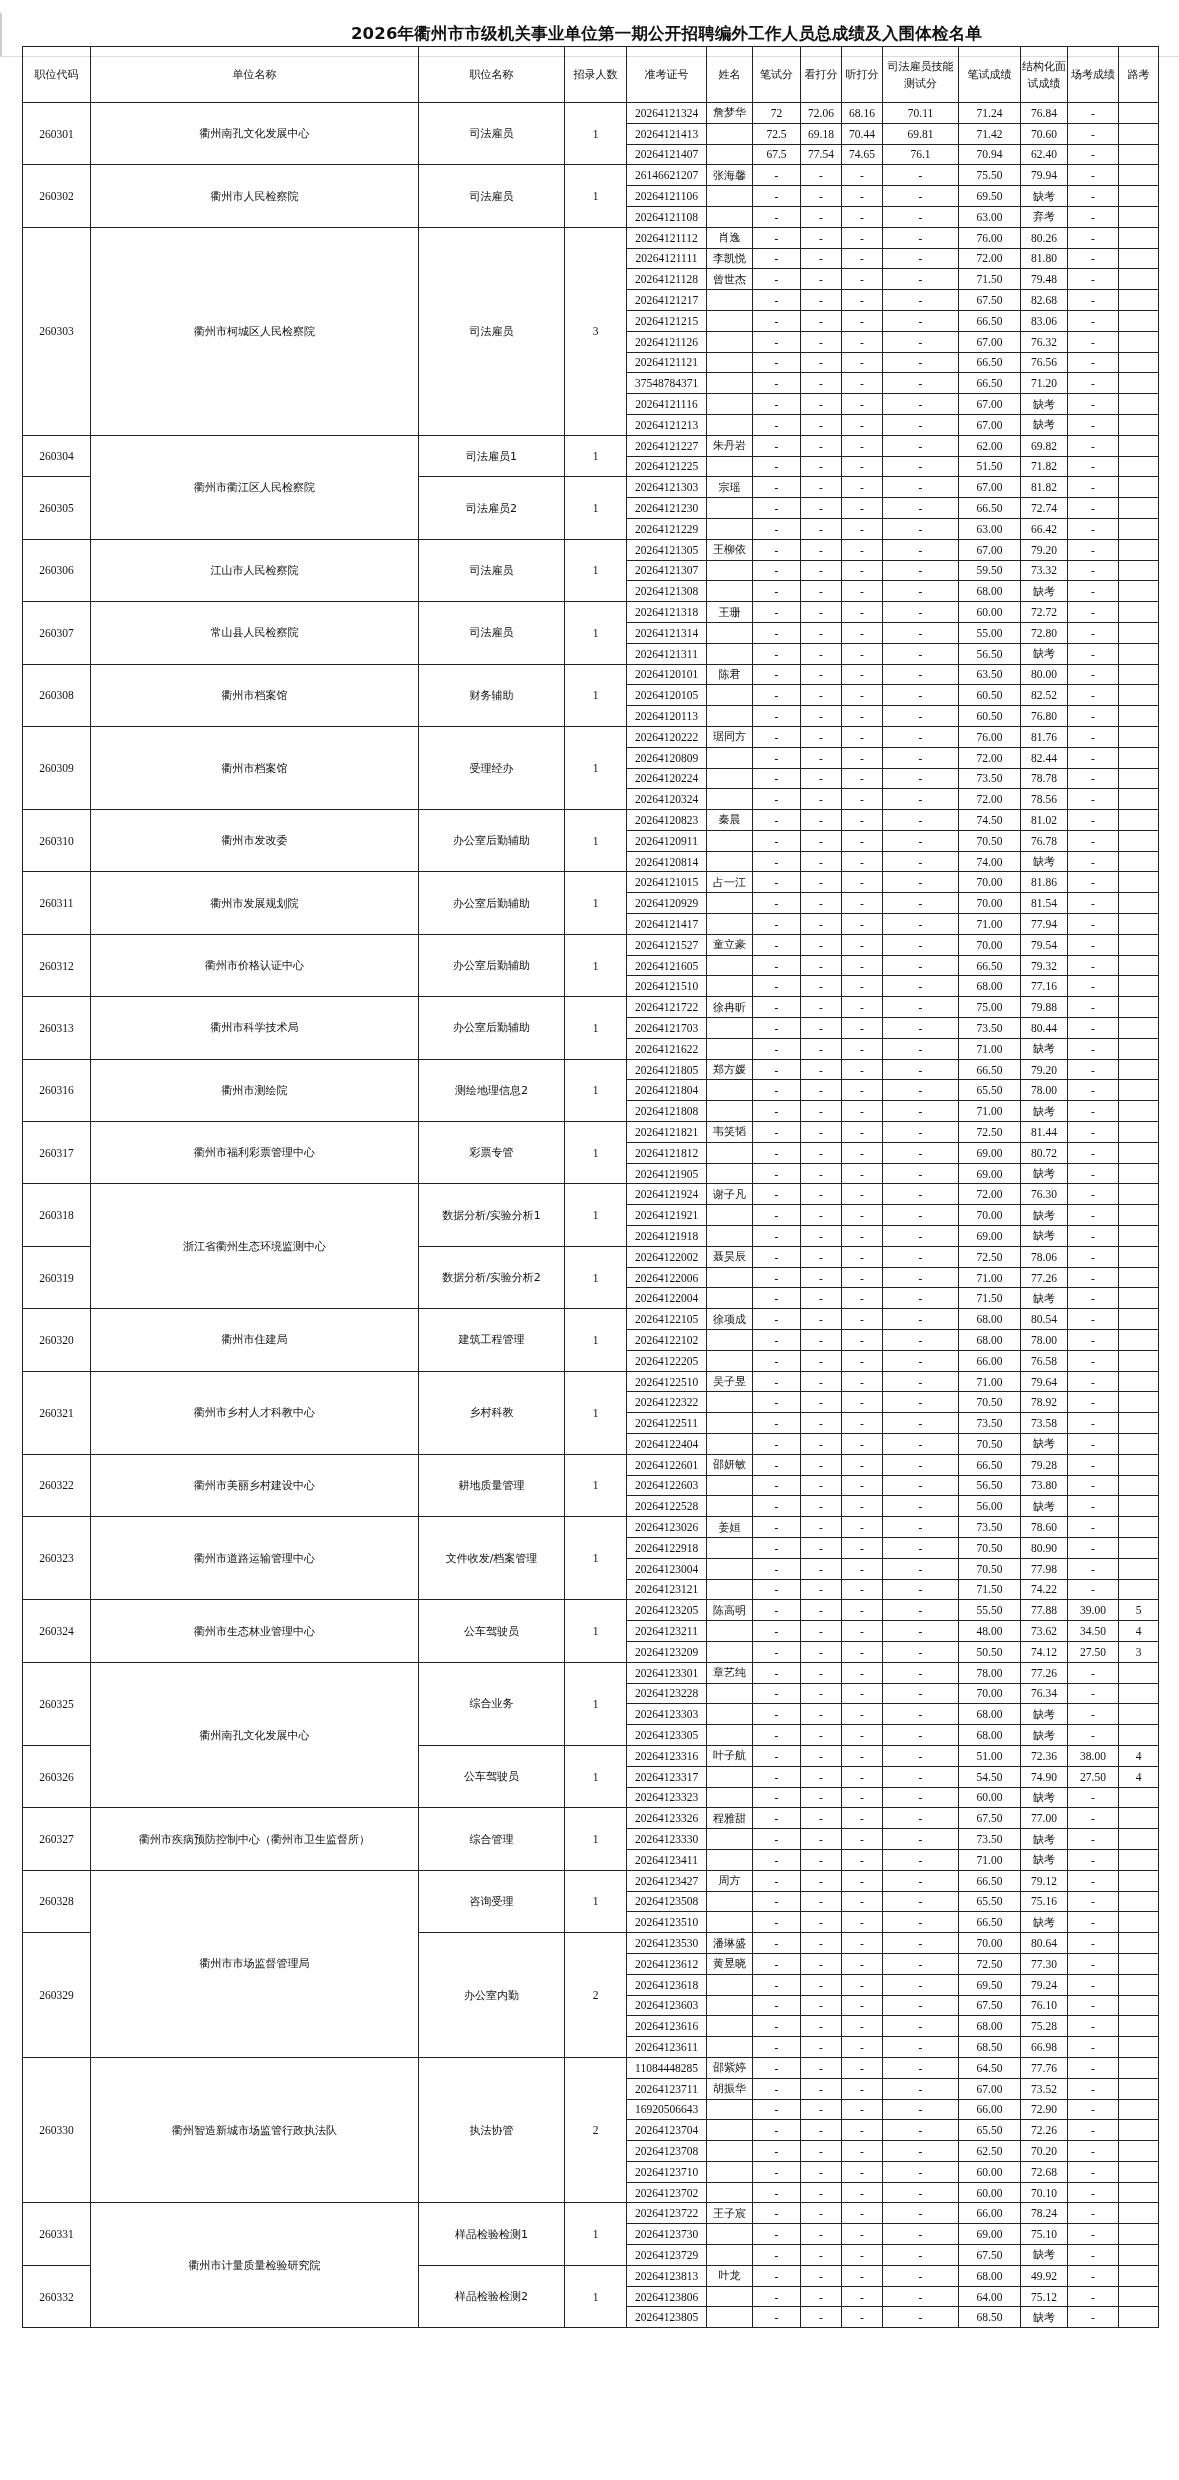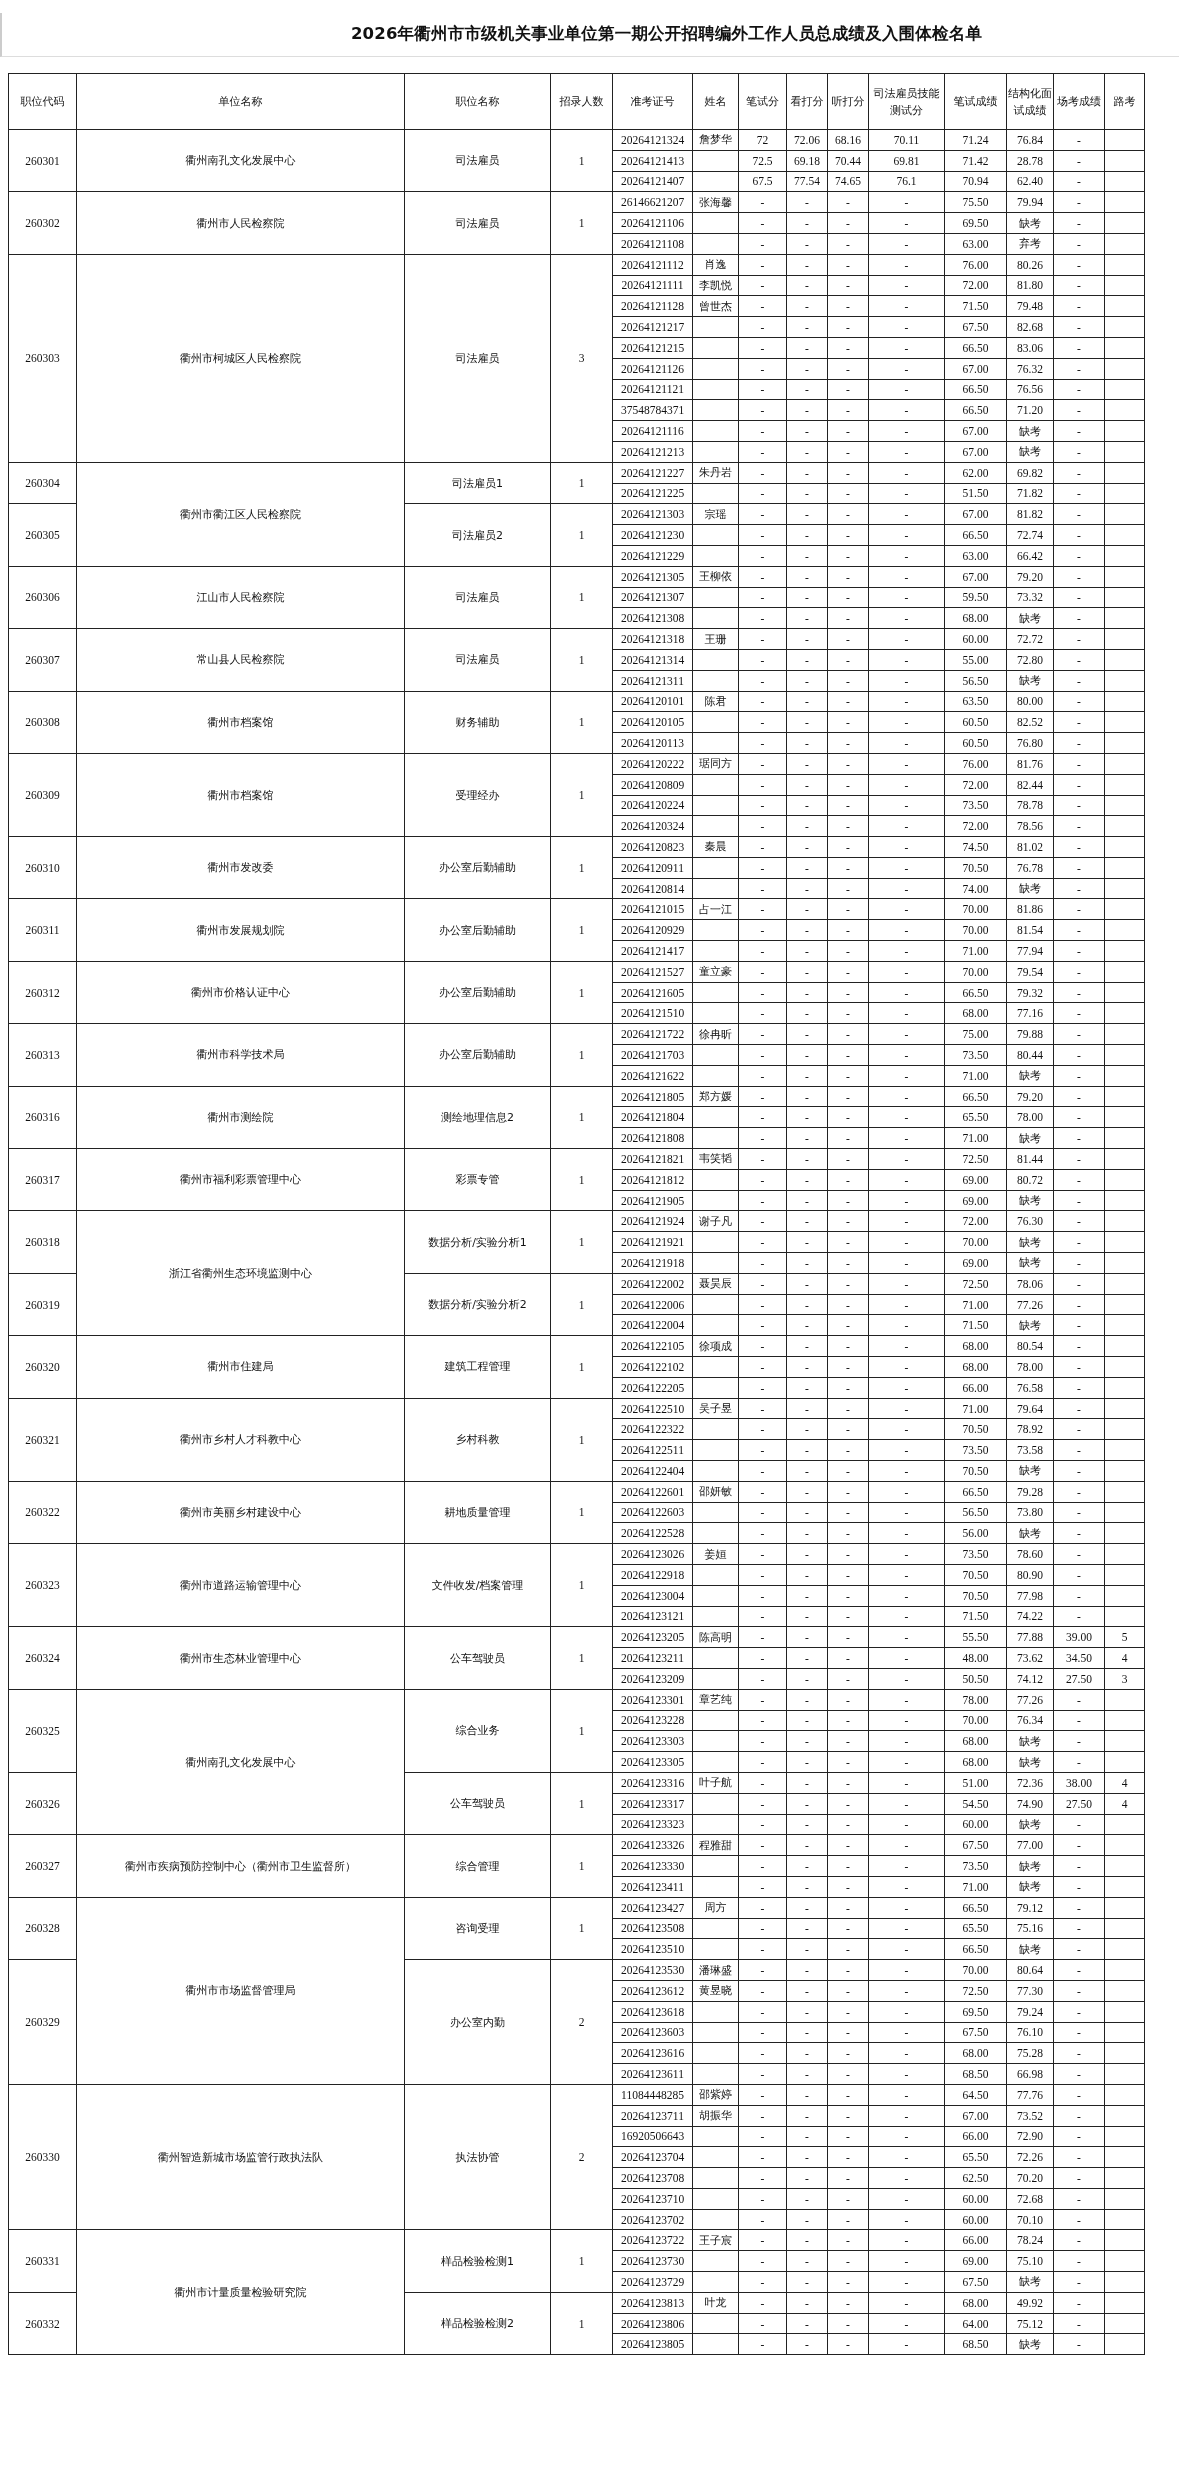--- a/index.html
+++ b/index.html
@@ -1,19 +1,19 @@
 <!DOCTYPE html>
 <html><head>
 <meta charset="utf-8">
 <style>
   html,body{margin:0;padding:0;background:#fff;}
   body{width:1179px;height:2480px;overflow:hidden;position:relative;font-family:"Liberation Serif","DejaVu Serif",serif;color:#111;}
   .title-bar{position:absolute;left:0;top:0;width:1179px;height:44px;border-bottom:1px solid #ddd;border-left:2px solid #ccc;box-sizing:border-box;margin-top:13px;}
   .title{position:absolute;left:0;width:1179px;top:10px;text-align:center;font-family:"DejaVu Sans","Liberation Sans",sans-serif;font-weight:bold;font-size:16.5px;letter-spacing:0.2px;padding-left:150px;box-sizing:border-box;}
-  table{position:absolute;left:8px;top:46px;border-collapse:collapse;table-layout:fixed;margin-top:27px;}
+  table{position:absolute;left:22px;top:46px;border-collapse:collapse;table-layout:fixed;}
   td,th{border:1.5px solid #222;text-align:center;vertical-align:middle;padding:0;font-size:11px;overflow:hidden;white-space:nowrap;}
   th{font-family:"DejaVu Sans","Liberation Sans",sans-serif;font-weight:normal;font-size:11px;height:55px;line-height:17px;white-space:normal;}
   tr.d td{height:19.8px;}
   td.cjk{font-family:"DejaVu Sans","Liberation Sans",sans-serif;font-size:11px;}
   td.num{font-family:"Liberation Serif","DejaVu Serif",serif;font-size:11.5px;}
 </style>
 </head>
 <body>
 
 <div class="title-bar">
@@ -73,21 +73,21 @@
         <td class="num"></td>
       </tr>
       <tr class="d">
         <td class="num">20264121413</td>
         <td class="cjk"></td>
         <td class="num">72.5</td>
         <td class="num">69.18</td>
         <td class="num">70.44</td>
         <td class="num">69.81</td>
         <td class="num">71.42</td>
-        <td class="num">28.78</td>
+        <td class="num">70.60</td>
         <td class="num">-</td>
         <td class="num"></td>
       </tr>
       <tr class="d">
         <td class="num">20264121407</td>
         <td class="cjk"></td>
         <td class="num">67.5</td>
         <td class="num">77.54</td>
         <td class="num">74.65</td>
         <td class="num">76.1</td>

